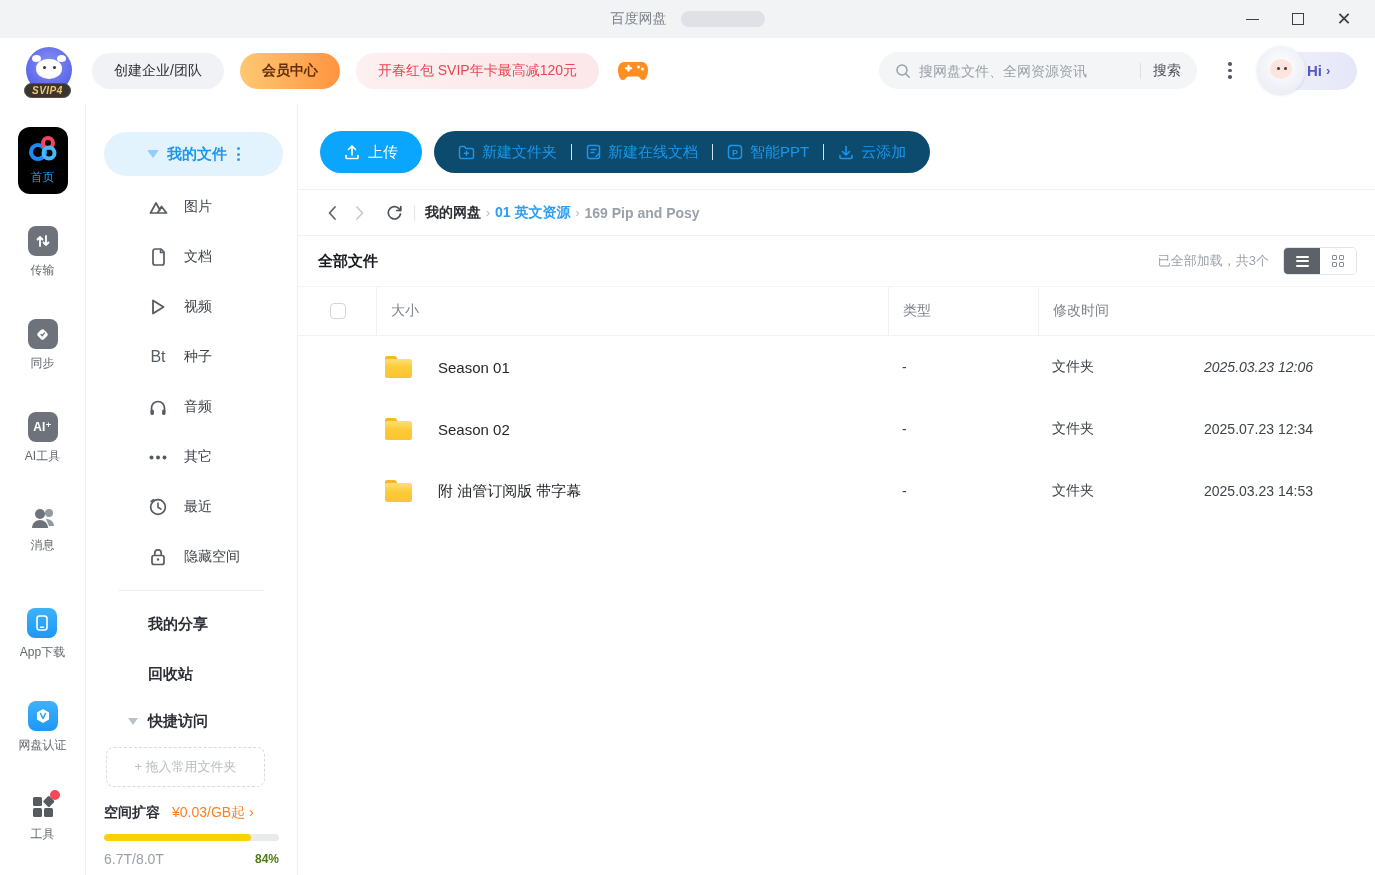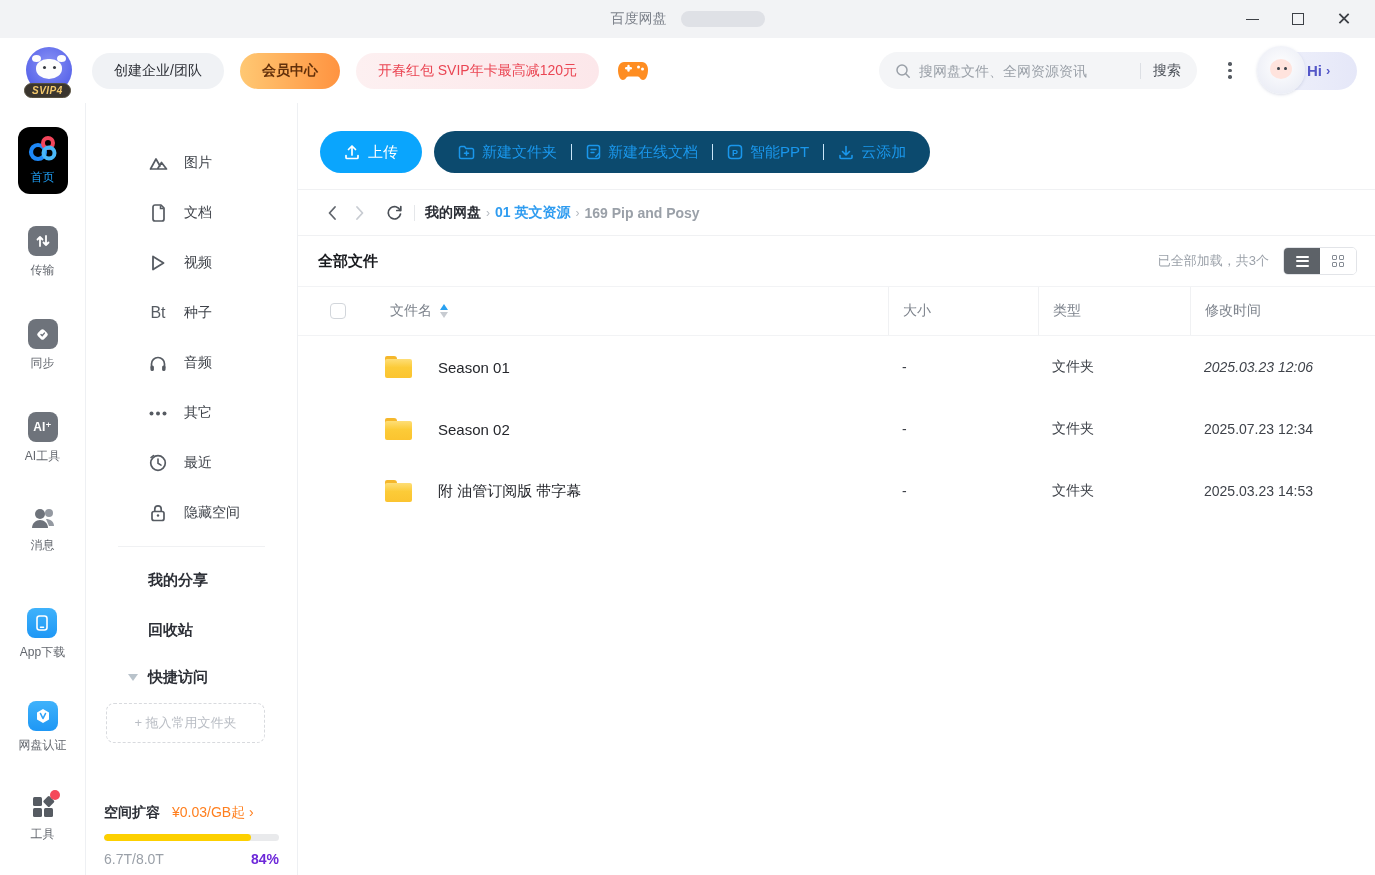--- a/index.html
+++ b/index.html
@@ -75,21 +75,21 @@
   .quick-label { font-size:15px; font-weight:bold; color:#2c2f36; }
   .drop-zone { margin:4px 32px 0 20px; height:40px; border:1.5px dashed #d8dade; border-radius:8px; display:flex; align-items:center; justify-content:center; font-size:13px; color:#b9bdc4; cursor:pointer; }
   .storage { position:absolute; left:18px; right:18px; bottom:8px;text-align:center; }
   .storage-top { display:flex; align-items:center; gap:12px; }
   .storage-title { font-size:14px; font-weight:bold; color:#2c2f36; cursor:pointer; }
   .storage-price { font-size:14px; color:#ff7f1e; cursor:pointer; }
   .storage-bar { margin-top:12px; height:7px; background:#e9eaec; border-radius:4px; overflow:hidden; }
   .storage-fill { height:100%; width:84%; background:#fdd000; border-radius:4px; }
   .storage-bottom { margin-top:10px; display:flex; justify-content:space-between; align-items:center; }
   .storage-usage { font-size:14px; color:#9aa0a8; }
-  .storage-percent { font-size:14px; font-weight:bold; color:#6d28d9; }
+  .storage-percent { font-size:12px; font-weight:bold; color:#4d7c0f; }
 
   
   .main { flex:1; padding-top:28px; display:flex; flex-direction:column; }
   .toolbar { display:flex; align-items:center; padding-left:22px; height:42px; margin-bottom:16px; }
   .upload-btn { height:42px; background:#0aa5fd; border-radius:21px; color:#fff; font-size:15px; display:flex; align-items:center; gap:8px; padding:0 24px; cursor:pointer; border:none; font-family:inherit; }
   .action-group { height:42px; background:#0c4a6e; border-radius:21px; display:flex; align-items:center; margin-left:12px; padding:0 10px; }
   .action-item { display:flex; align-items:center; gap:7px; color:#1a97ec; font-size:15px; padding:0 14px; cursor:pointer; white-space:nowrap; }
   .action-sep { width:1px; height:16px; background:#c9e6f8; }
   .bc-row { height:47px; border-top:1px solid #f0f1f3; border-bottom:1px solid #f0f1f3; display:flex; align-items:center; padding-left:20px; }
   .nav-btn { width:28px; height:28px; display:flex; align-items:center; justify-content:center; cursor:pointer; }
@@ -268,20 +268,29 @@
         <rect x="3" y="3" width="9" height="9" rx="1.5" fill="#565b62"></rect>
         <rect x="14.5" y="3.2" width="8.6" height="8.6" rx="1.5" transform="rotate(45 18.8 7.5)" fill="#565b62"></rect>
         <rect x="3" y="14" width="9" height="9" rx="1.5" fill="#565b62"></rect>
         <rect x="14" y="14" width="9" height="9" rx="1.5" fill="#565b62"></rect>
       </svg>
       <span class="rail-label">工具</span>
     </div>
   </div>
 
   <div class="sidebar">
+    <div class="myfiles-pill">
+      <span class="myfiles-tri"></span>
+      <span class="myfiles-label">我的文件</span>
+      <span class="myfiles-kebab">
+          <i></i>
+          <i></i>
+          <i></i>
+        </span>
+    </div>
 
     <div class="side-item" style="margin-top:6px;">
       <span class="side-ic">
         <svg width="19" height="16" viewBox="0 0 19 16">
             <path d="M1.5 14 L7 4 l4 7 M8.5 14 L12.5 7.5 L17.5 14 z M1.5 14 h16" stroke="#565b62" stroke-width="1.7" fill="none" stroke-linejoin="round" stroke-linecap="round"></path>
           </svg>
       </span>
       <span>图片</span>
     </div>
     <div class="side-item">
@@ -463,27 +472,20 @@
               </span>
           </div>
         </div>
       </div>
     </div>
 
     <div class="table-grid t-head">
       <div class="cell">
           <span class="checkbox"></span>
         </div>
-      <div class="cell name-head">
-        <span>文件名</span>
-        <span class="sort-ic">
-            <span class="sort-up"></span>
-            <span class="sort-down"></span>
-          </span>
-      </div>
       <div class="cell cell-bordered">大小</div>
       <div class="cell cell-bordered">类型</div>
       <div class="cell cell-bordered">修改时间</div>
     </div>
 
     <div class="table-grid file-row">
       <div class="cell"></div>
       <div class="cell name-cell">
         <span class="folder-ic">
             <span class="folder-tab"></span>

